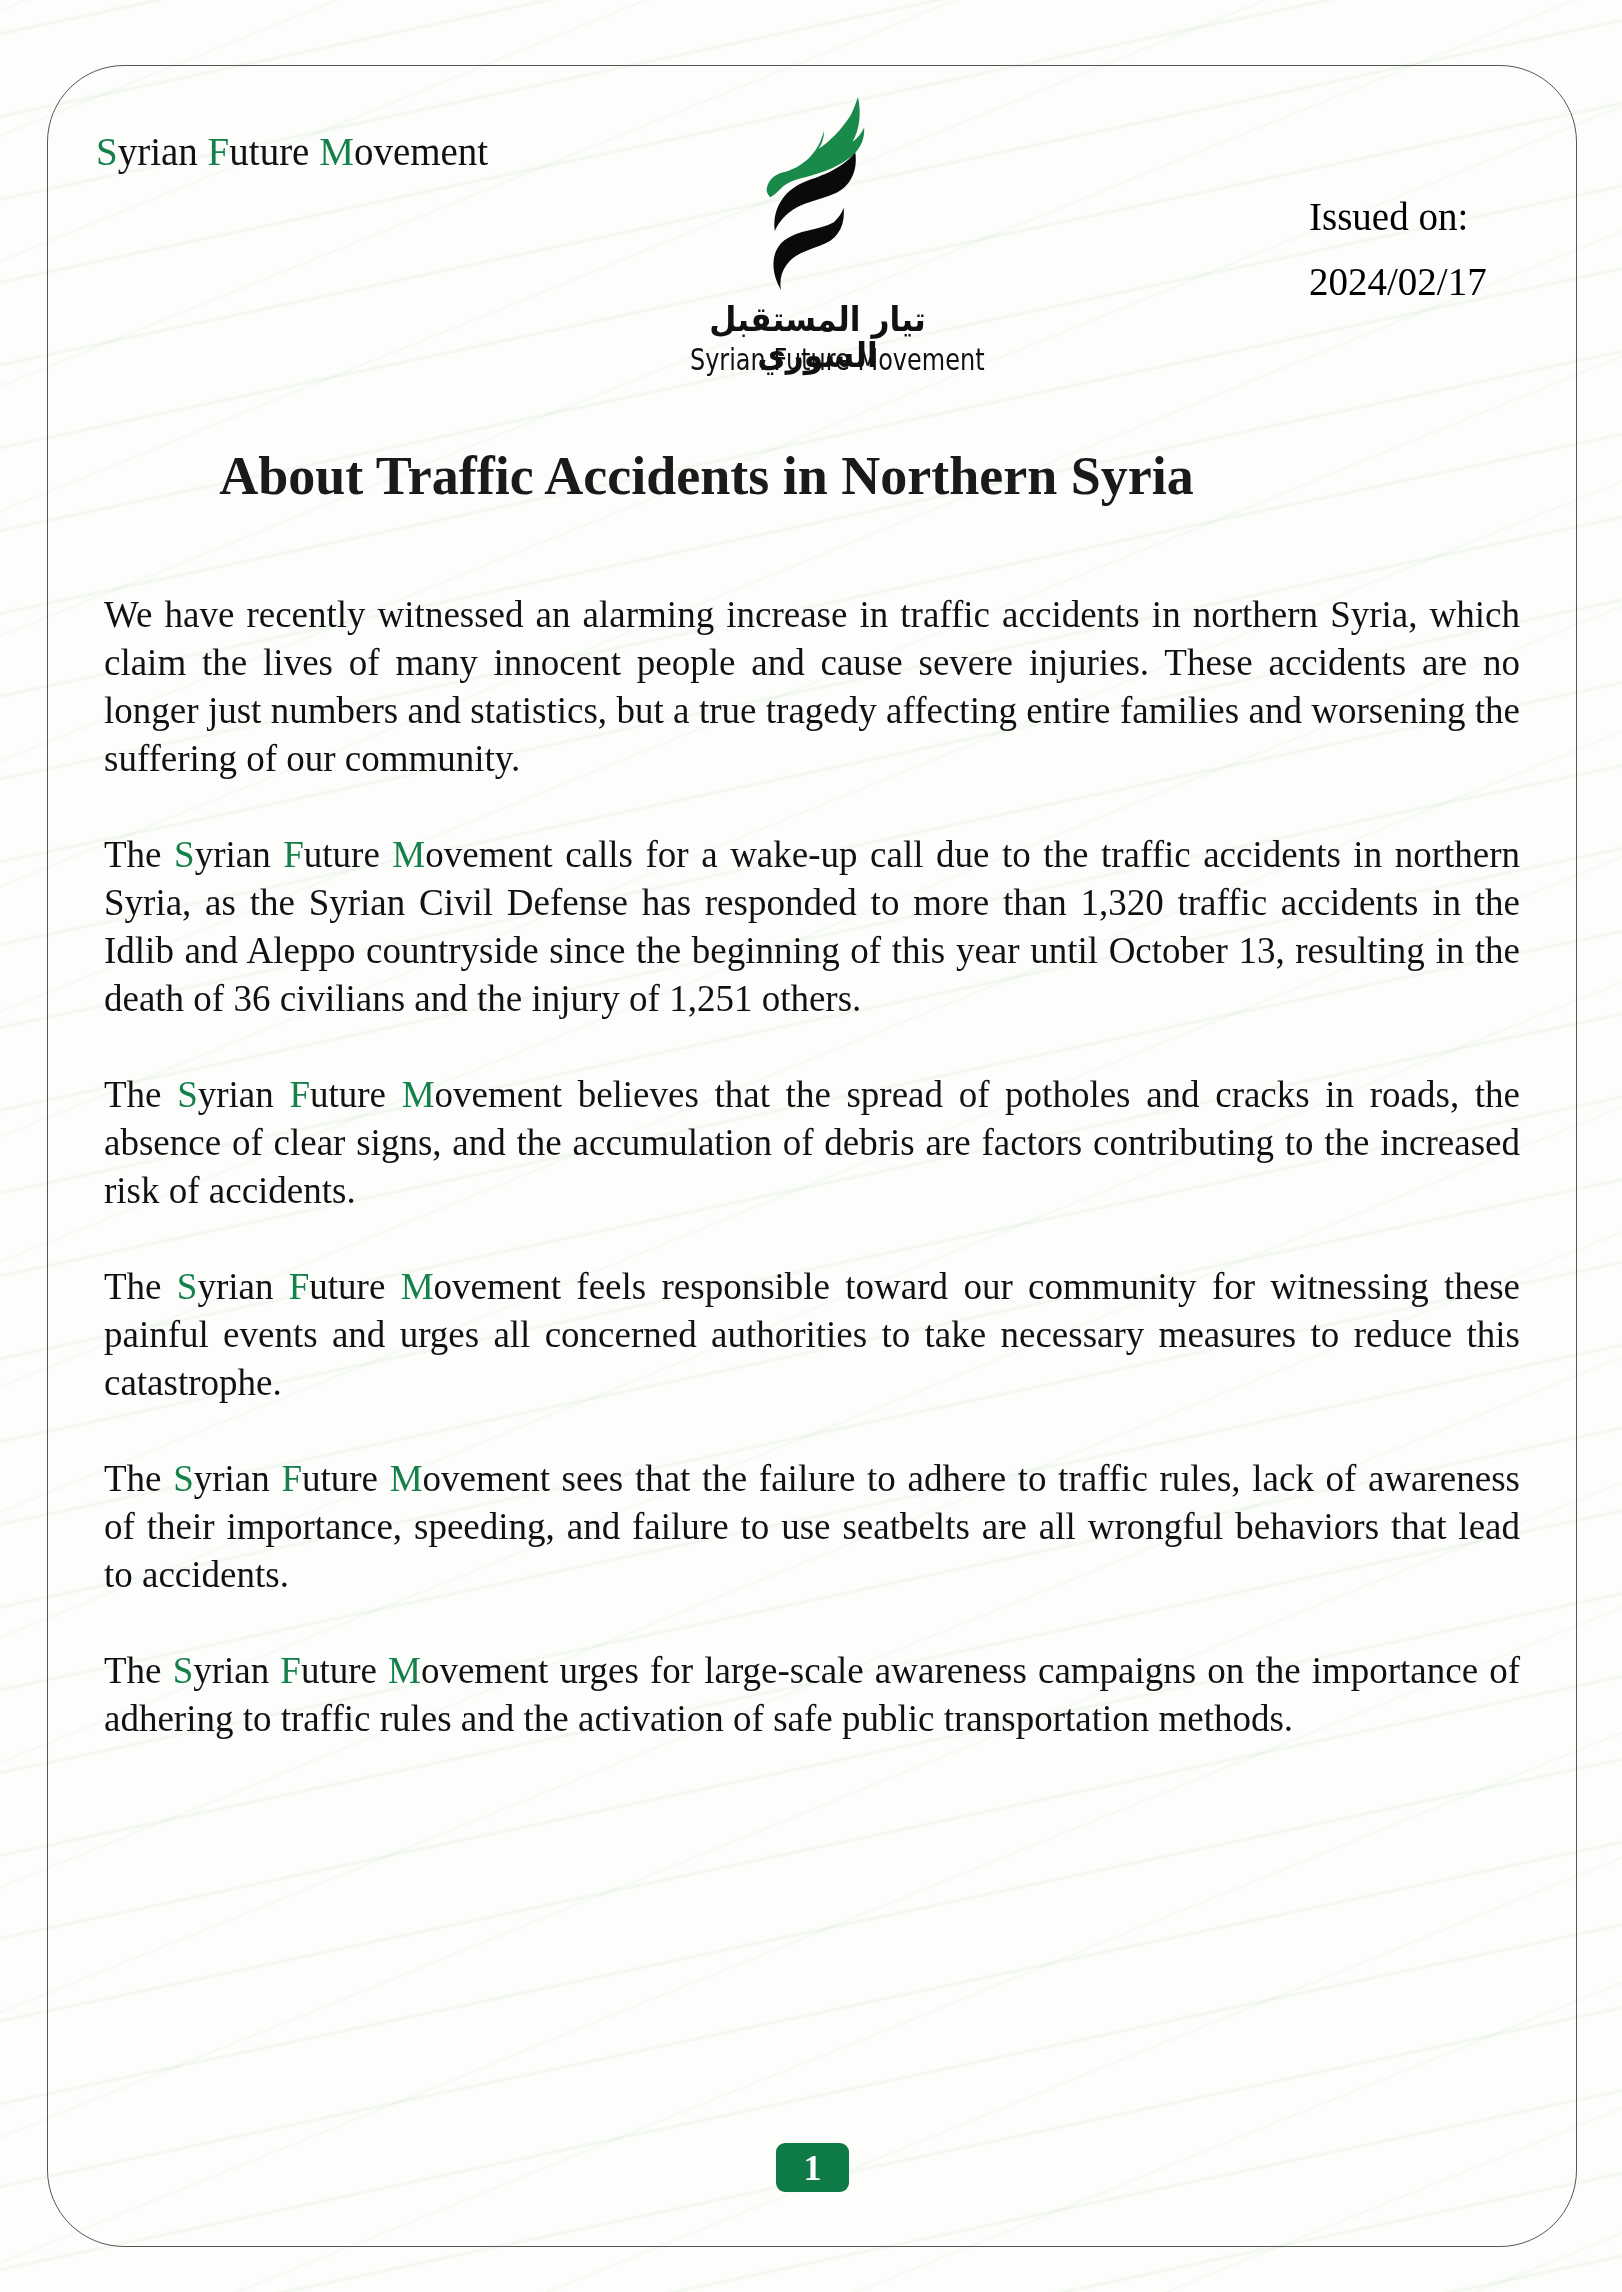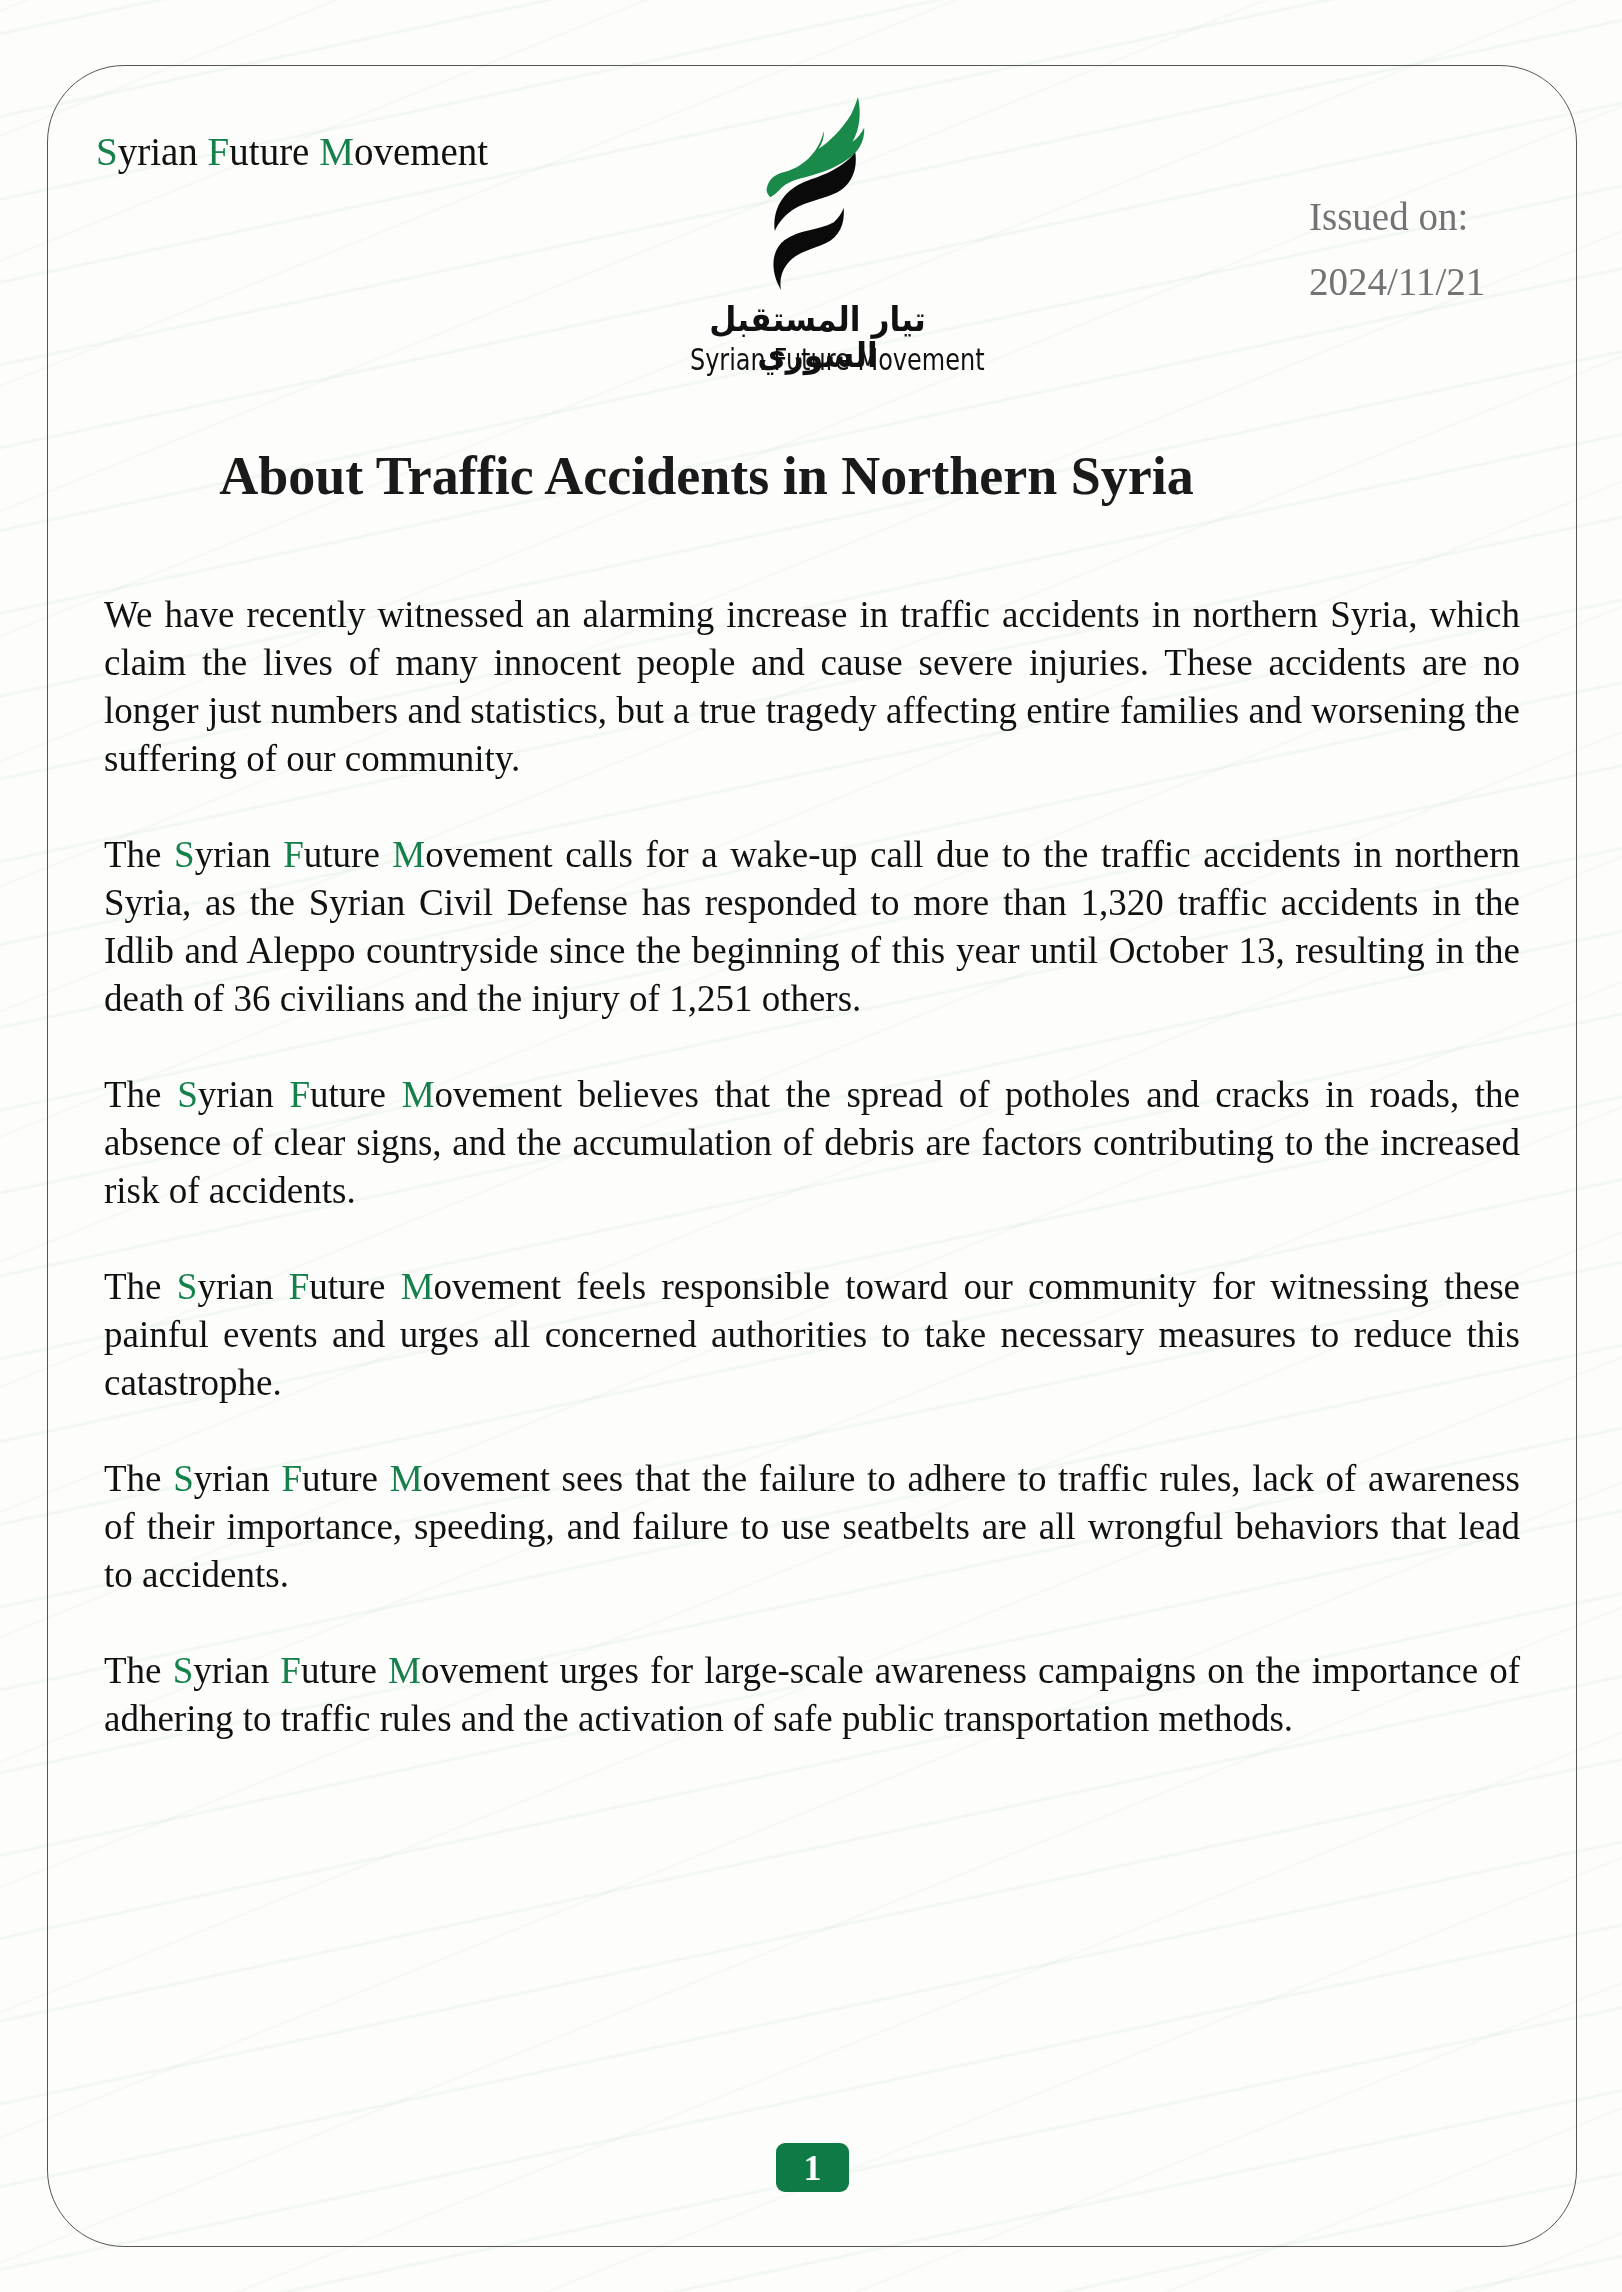--- a/index.html
+++ b/index.html
@@ -21,21 +21,21 @@
   }
   .hdr-left {
     position: absolute; left: 96px; top: 119px;
     font-family: "Liberation Serif", serif; font-size: 39px; line-height: 65px;
     color: #111;
   }
   .hdr-left div { white-space: nowrap; }
   .hdr-right {
     position: absolute; left: 1309px; top: 184px;
     font-family: "Liberation Serif", serif; font-size: 39px; line-height: 65px;
-    color: #737373;
+    color: #000000;
   }
   .g { color: #14804a; }
   .logo {
     position: absolute; left: 658px; top: 97px; width: 319px; height: 278px;
   }
   .logo svg { position: absolute; left: 107px; top: 0; width: 101px; height: 194px; }
   .logo-ar {
     position: absolute; left: 0; top: 204px; width: 319px; text-align: center;
     font-family: "DejaVu Sans", sans-serif; font-weight: bold; font-size: 34px; line-height: 36px;
     color: #111; direction: rtl; transform: scaleX(0.92);
@@ -79,21 +79,21 @@
     <path fill="#1a8a4a" d="M2,102 C4,92 12,86 22,84 C34,80 46,74 56,60 C62,52 64,44 66,38 C66,46 64,52 60,58 C72,50 86,36 96,20 C100,12 102,6 104,0 C108,18 106,36 98,50 C104,46 108,40 111,34 C112,50 104,62 92,70 C78,80 60,86 44,90 C34,92 24,96 18,102 C14,106 10,110 6,112 C4,110 1,106 2,102 Z"></path>
     <path fill="#0a0a0a" d="M11,150 C8,126 20,106 42,96 C60,88 82,84 101,62 C104,82 96,100 78,108 C60,116 40,118 26,130 C18,137 14,143 11,150 Z"></path>
     <path fill="#0a0a0a" d="M18,216 C6,196 6,172 22,160 C38,148 58,150 77,140 C82,136 86,130 88,124 C90,146 80,160 62,166 C46,172 32,176 24,188 C18,196 16,206 18,216 Z"></path>
   </svg>
   <div class="logo-ar">تيار المستقبل السوري</div>
   <div class="logo-en">Syrian Future Movement</div>
 </div>
 
 <div class="hdr-right">
   <div>Issued on:</div>
-  <div>2024/11/21</div>
+  <div>2024/02/17</div>
 </div>
 
 <div class="title">About Traffic Accidents in Northern Syria</div>
 
 <div class="body">
   <p>We have recently witnessed an alarming increase in traffic accidents in northern Syria, which claim the lives of many innocent people and cause severe injuries. These accidents are no longer just numbers and statistics, but a true tragedy affecting entire families and worsening the suffering of our community.</p>
 
   <p><span>The </span><span class="g">S</span><span>yrian </span><span class="g">F</span><span>uture </span><span class="g">M</span><span>ovement</span><span> calls for a wake-up call due to the traffic accidents in northern Syria, as the Syrian Civil Defense has responded to more than 1,320 traffic accidents in the Idlib and Aleppo countryside since the beginning of this year until October 13, resulting in the death of 36 civilians and the injury of 1,251 others.</span></p>
 
   <p><span>The </span><span class="g">S</span><span>yrian </span><span class="g">F</span><span>uture </span><span class="g">M</span><span>ovement</span><span> believes that the spread of potholes and cracks in roads, the absence of clear signs, and the accumulation of debris are factors contributing to the increased risk of accidents.</span></p>

